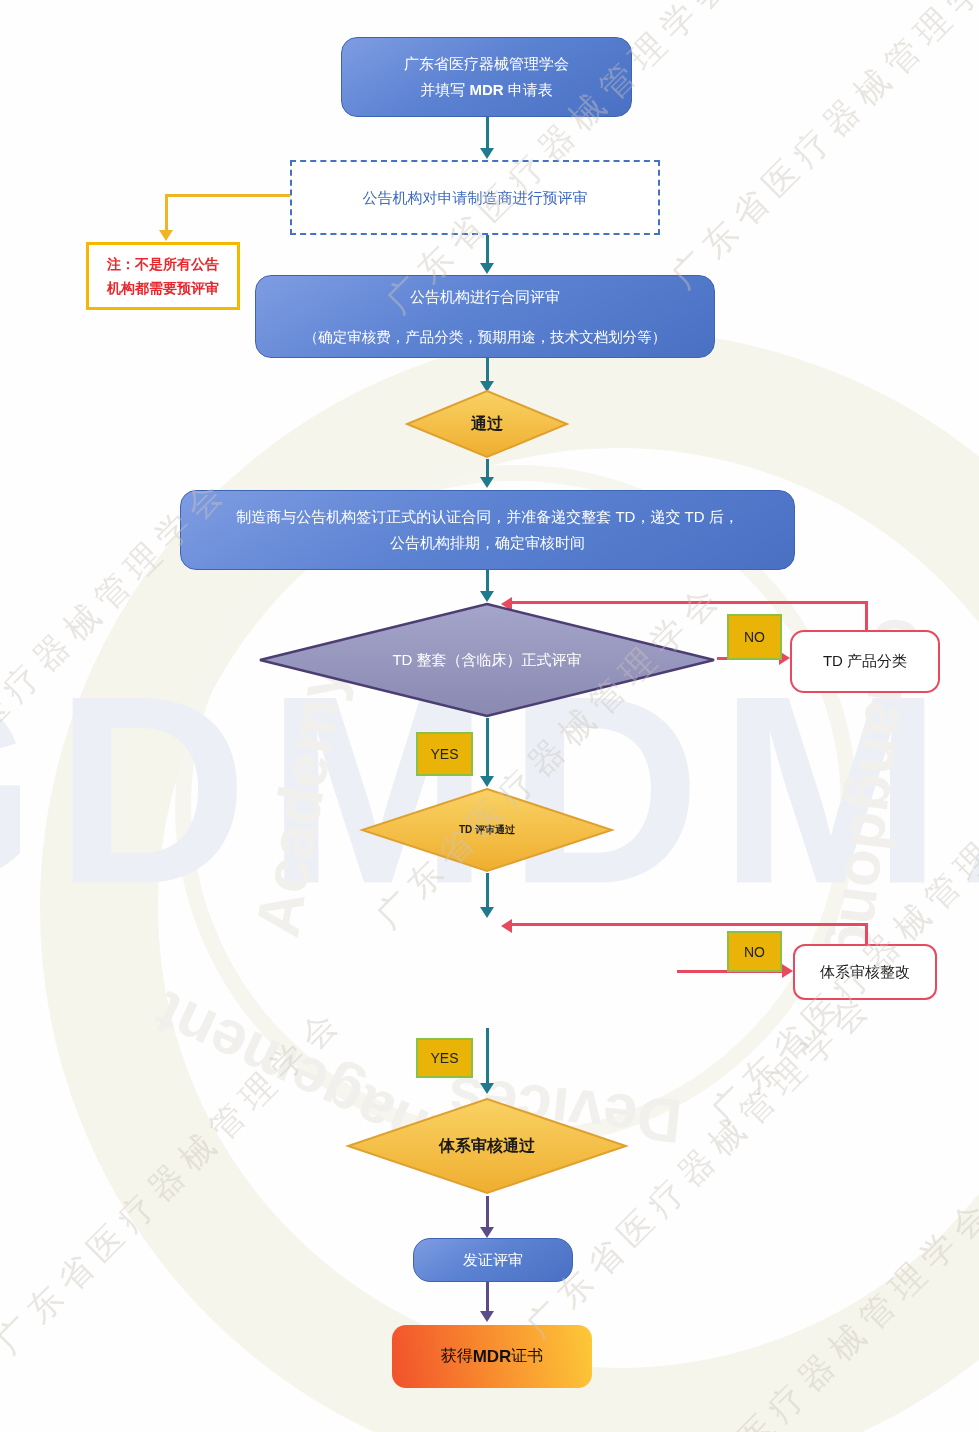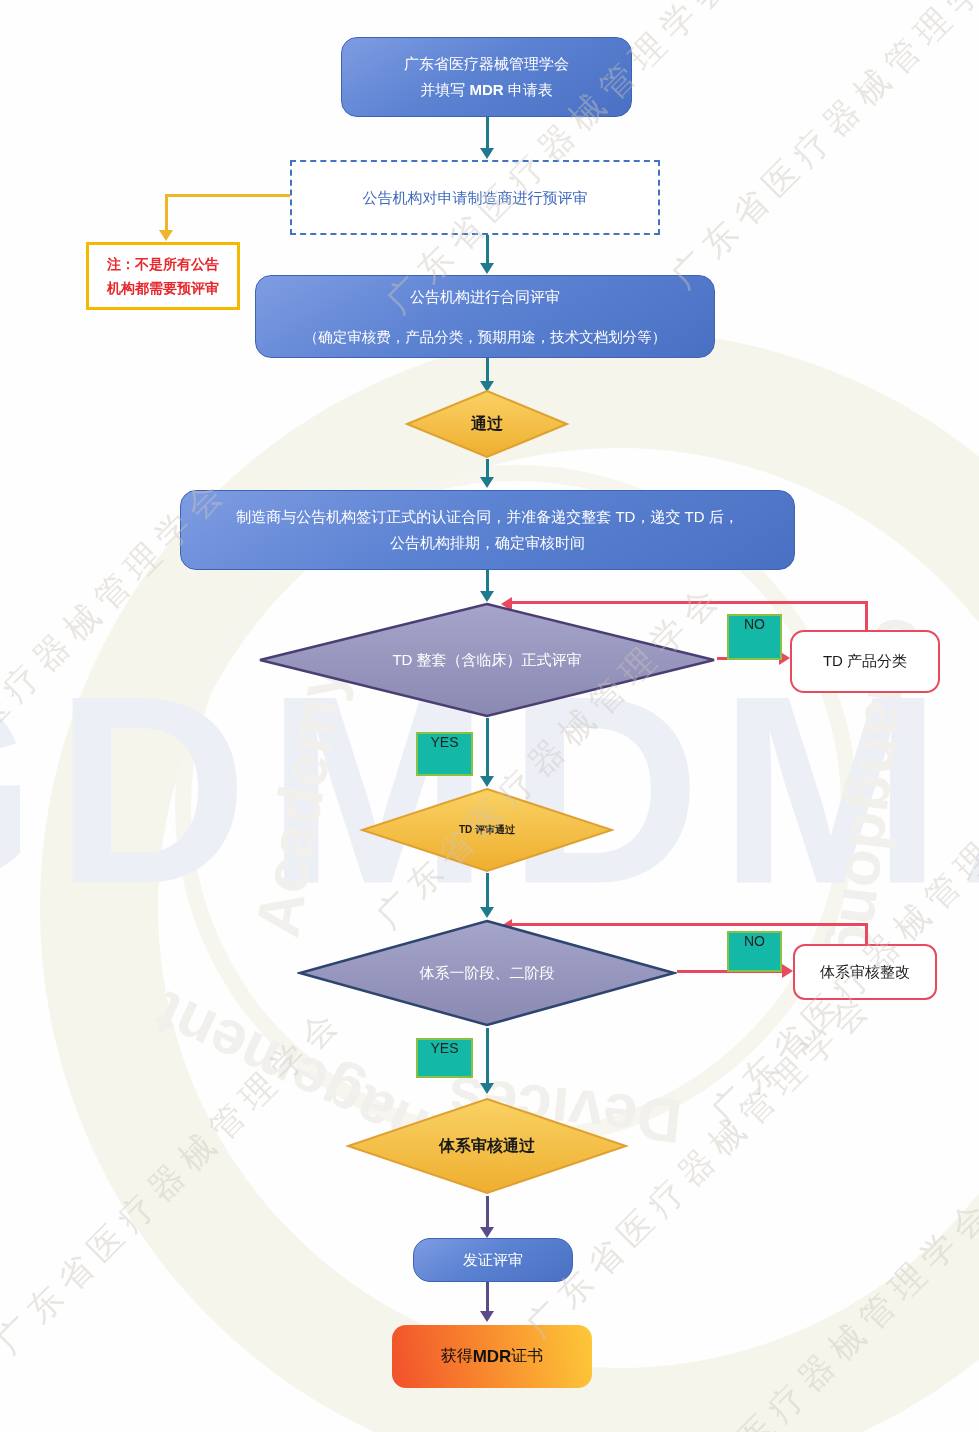--- a/index.html
+++ b/index.html
@@ -22,22 +22,22 @@
   .node{position:absolute;z-index:2;box-sizing:border-box;}
   .proc{background:linear-gradient(150deg,#7e9ce2 0%,#5c82d2 45%,#4a70c4 100%);
         border:1px solid #3d63b4;border-radius:16px;color:#ffffff;
         display:flex;flex-direction:column;justify-content:center;align-items:center;
         text-align:center;font-weight:500;}
   .dashedbox{background:#ffffff;border:2px dashed #4472c4;color:#3f6ac0;
         display:flex;flex-direction:column;justify-content:center;align-items:center;
         text-align:center;font-weight:500;}
   .notebox{background:#ffffff;border:3px solid #f5b800;color:#e8282d;font-weight:bold;
         display:flex;flex-direction:column;justify-content:center;align-items:center;text-align:center;}
-  .labelbox{background:#14b8a6;border:2.5px solid #8ac142;color:#222;
-        display:flex;justify-content:center;align-items:flex-start;font-size:14px;}
+  .labelbox{background:#eab308;border:2.5px solid #8ac142;color:#222;
+        display:flex;justify-content:center;align-items:center;font-size:14px;}
   .fixbox{background:#ffffff;border:2px solid #e8495f;border-radius:14px;color:#1a1a1a;
         display:flex;justify-content:center;align-items:center;font-size:15px;font-weight:500;}
   .diamond{position:absolute;z-index:2;}
   .diamond .dlabel{position:absolute;inset:0;display:flex;justify-content:center;align-items:center;text-align:center;}
   .vl{position:absolute;width:3px;background:currentColor;z-index:1;}
   .hl{position:absolute;height:3px;background:currentColor;z-index:1;}
   .ah-down{position:absolute;width:0;height:0;border-left:7px solid transparent;
            border-right:7px solid transparent;border-top:11px solid currentColor;z-index:1;}
   .ah-left{position:absolute;width:0;height:0;border-top:7px solid transparent;
            border-bottom:7px solid transparent;border-right:11px solid currentColor;z-index:1;}
@@ -186,32 +186,20 @@
           <linearGradient id="g3" x1="0" y1="0" x2="0" y2="1">
         <stop offset="0" stop-color="#f9d264"></stop>
             <stop offset="1" stop-color="#efae2f"></stop>
           </linearGradient>
         </defs>
       <polygon points="128,2 253,43 128,84 3,43" fill="url(#g3)" stroke="#dfa02f" stroke-width="2"></polygon>
     </svg>
     <span class="dlabel" style="color:#1a1a1a;font-weight:bold;font-size:10px;">TD 评审通过</span>
   </div>
 
-  <div class="diamond" style="left:297px;top:919px;width:380px;height:108px;">
-    <svg width="380" height="108" viewBox="0 0 380 108">
-      <defs>
-          <linearGradient id="g4" x1="0" y1="0" x2="0" y2="1">
-        <stop offset="0" stop-color="#a5a4ca"></stop>
-            <stop offset="1" stop-color="#8a89b2"></stop>
-          </linearGradient>
-        </defs>
-      <polygon points="190,2 377,54 190,106 3,54" fill="url(#g4)" stroke="#2e4570" stroke-width="2.5"></polygon>
-    </svg>
-    <span class="dlabel" style="color:#ffffff;font-size:15px;">体系一阶段、二阶段</span>
-  </div>
 
   <div class="node labelbox" style="left:727px;top:931px;width:55px;height:41px;">
     <span>NO</span>
   </div>
 
   <div class="node fixbox" style="left:793px;top:944px;width:144px;height:56px;border-radius:12px;">
     <span>体系审核整改</span>
   </div>
 
   <div class="node labelbox" style="left:416px;top:1038px;width:57px;height:40px;">

